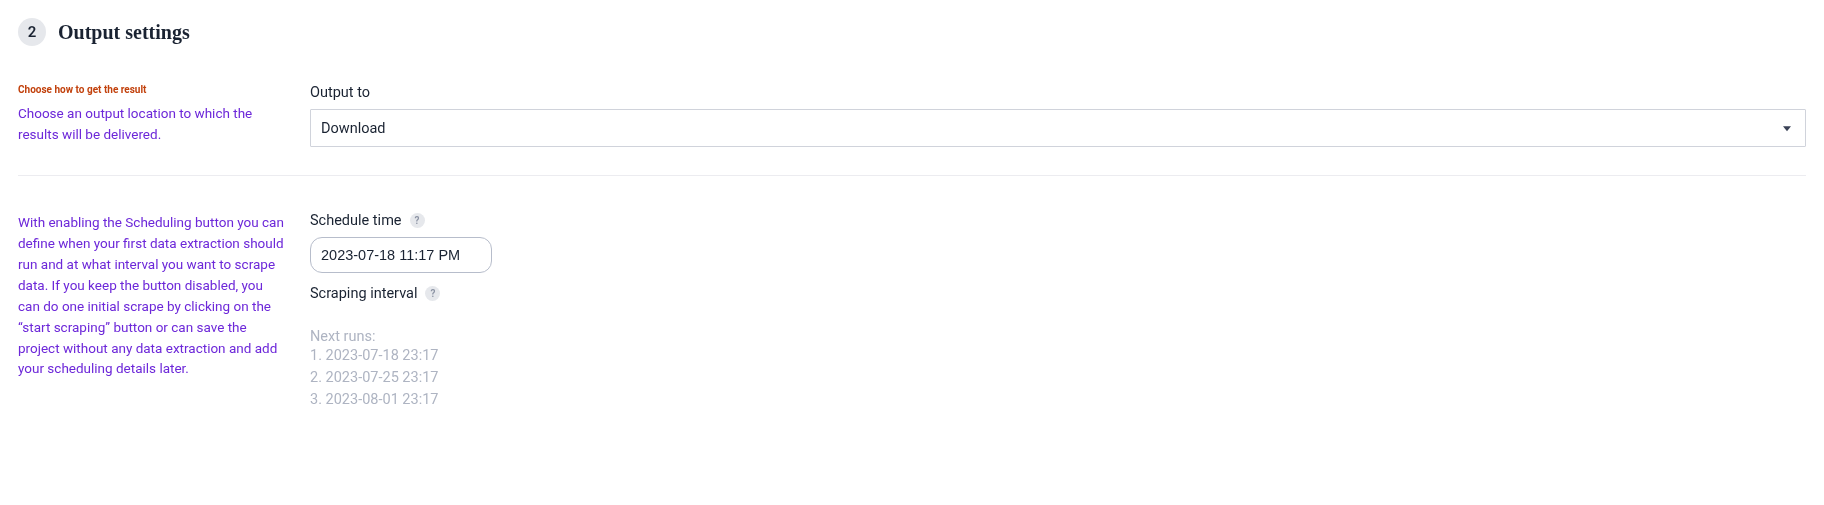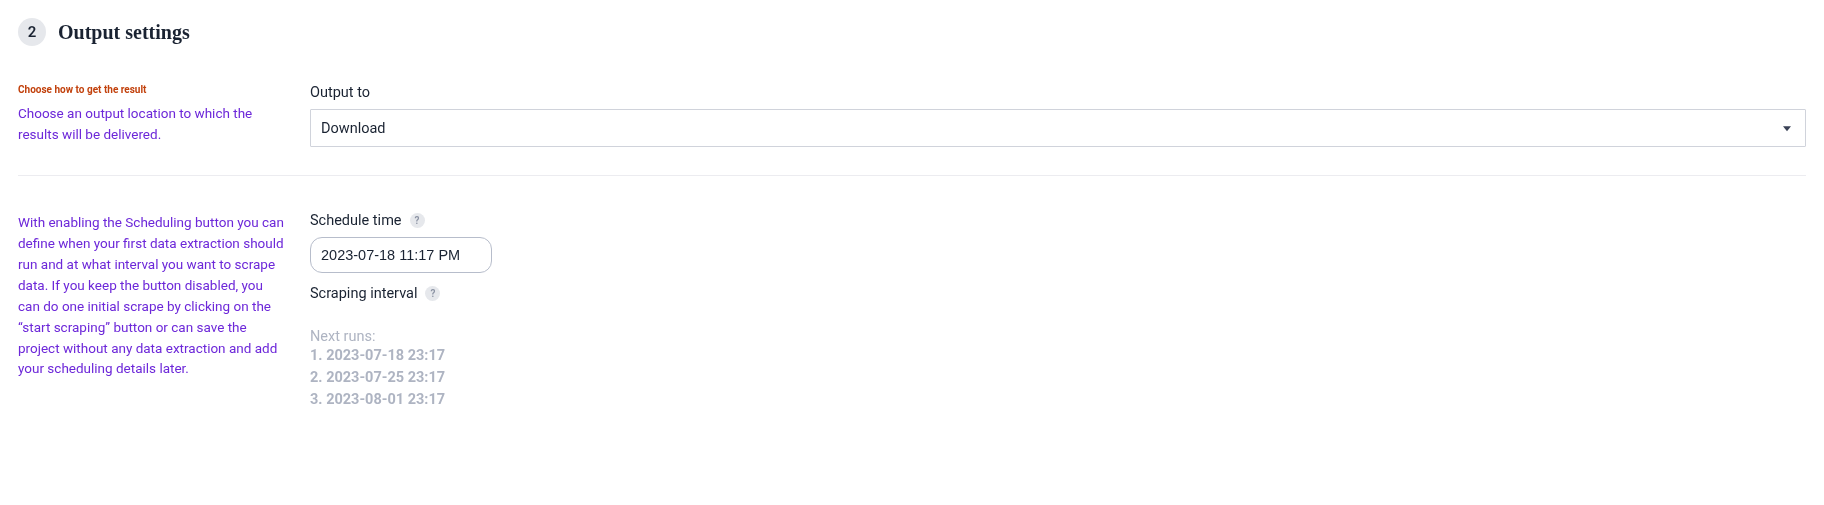--- a/index.html
+++ b/index.html
@@ -167,21 +167,20 @@
     .next-runs {
       margin-top: 26px;
     }
     .next-runs-label {
       font-size: 14.5px;
       color: #aeb4c2;
       margin-bottom: 0;
     }
     .next-runs-list {
       list-style: none;
-      font-weight: bold;
     }
     .next-runs-list li {
       font-size: 14.5px;
       color: #aeb4c2;
       line-height: 1.5;
     }
   </style>
 </head>
 <body>
 

